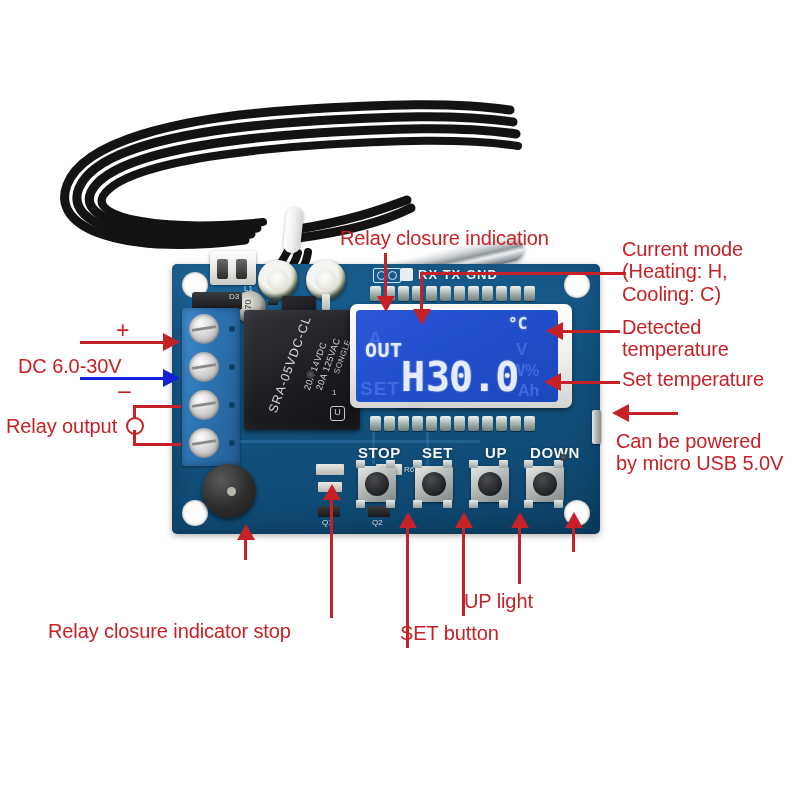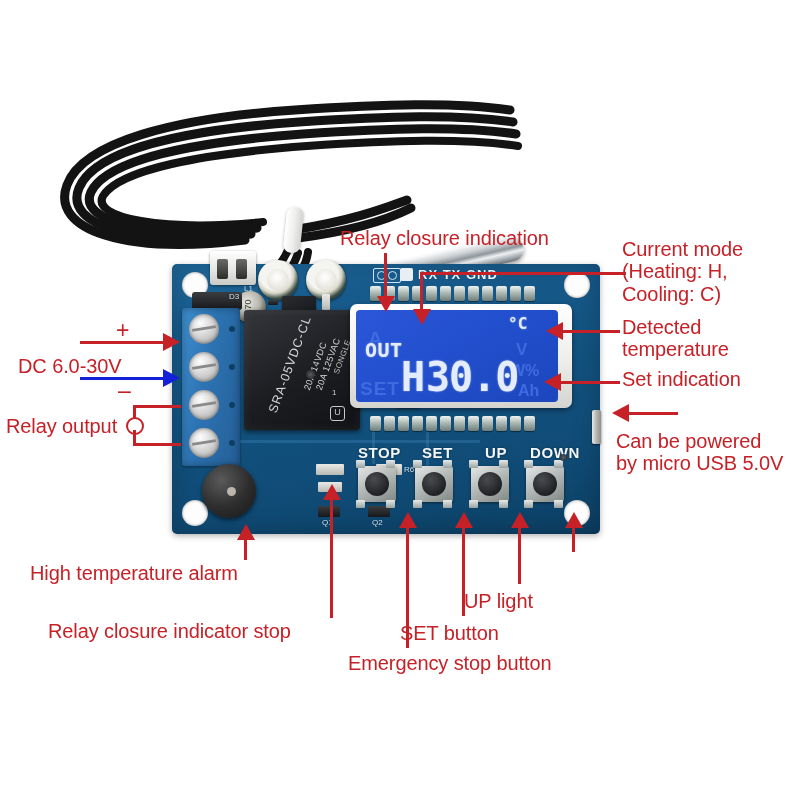--- a/index.html
+++ b/index.html
@@ -334,21 +334,21 @@
   <div class="ln lnh" style="left:598px;top:272px;width:28px"></div>
   <div class="ln lnh" style="left:420px;top:272px;width:180px"></div>
   <div class="ln lnv" style="left:420px;top:272px;height:38px"></div>
   <div class="arrowD" style="left:413px;top:309px"></div>
 
   <div class="anno" style="left:622px;top:316px">Detected
 temperature</div>
   <div class="ln lnh" style="left:562px;top:330px;width:58px"></div>
   <div class="arrowL" style="left:546px;top:322px"></div>
 
-  <div class="anno" style="left:622px;top:368px">Set indication</div>
+  <div class="anno" style="left:622px;top:368px">Set temperature</div>
   <div class="ln lnh" style="left:560px;top:381px;width:60px"></div>
   <div class="arrowL" style="left:544px;top:373px"></div>
 
   <div class="anno" style="left:18px;top:355px">DC 6.0-30V</div>
   <div class="anno" style="left:116px;top:318px;font-size:23px">+</div>
   <div class="anno" style="left:118px;top:378px;font-size:23px">–</div>
   <div class="ln lnh" style="left:80px;top:341px;width:86px"></div>
   <div class="arrowR" style="left:163px;top:333px"></div>
   <div class="ln lnh lnb" style="left:80px;top:377px;width:86px"></div>
   <div class="arrowR blue" style="left:163px;top:369px"></div>
@@ -359,29 +359,27 @@
   <div class="ln lnh" style="left:133px;top:443px;width:48px"></div>
   <div class="ln lnv" style="left:133px;top:430px;height:14px"></div>
   <div style="position:absolute;left:126px;top:417px;width:14px;height:14px;border:2.5px solid #c62127;
               border-radius:50%;background:transparent"></div>
 
   <div class="anno" style="left:616px;top:430px">Can be powered
 by micro USB 5.0V</div>
   <div class="ln lnh" style="left:628px;top:412px;width:50px"></div>
   <div class="arrowL" style="left:612px;top:404px"></div>
 
-  <div class="anno" style="left:30px;top:562px">High temperature alarm</div>
   <div class="ln lnv" style="left:244px;top:540px;height:20px"></div>
   <div class="arrowU" style="left:237px;top:524px"></div>
 
   <div class="anno" style="left:48px;top:620px">Relay closure indicator stop</div>
   <div class="ln lnv" style="left:330px;top:500px;height:118px"></div>
   <div class="arrowU" style="left:323px;top:484px"></div>
 
-  <div class="anno" style="left:348px;top:652px">Emergency stop button</div>
   <div class="ln lnv" style="left:406px;top:528px;height:120px"></div>
   <div class="arrowU" style="left:399px;top:512px"></div>
 
   <div class="anno" style="left:400px;top:622px">SET button</div>
   <div class="ln lnv" style="left:462px;top:528px;height:88px"></div>
   <div class="arrowU" style="left:455px;top:512px"></div>
 
   <div class="anno" style="left:464px;top:590px">UP light</div>
   <div class="ln lnv" style="left:518px;top:528px;height:56px"></div>
   <div class="arrowU" style="left:511px;top:512px"></div>

